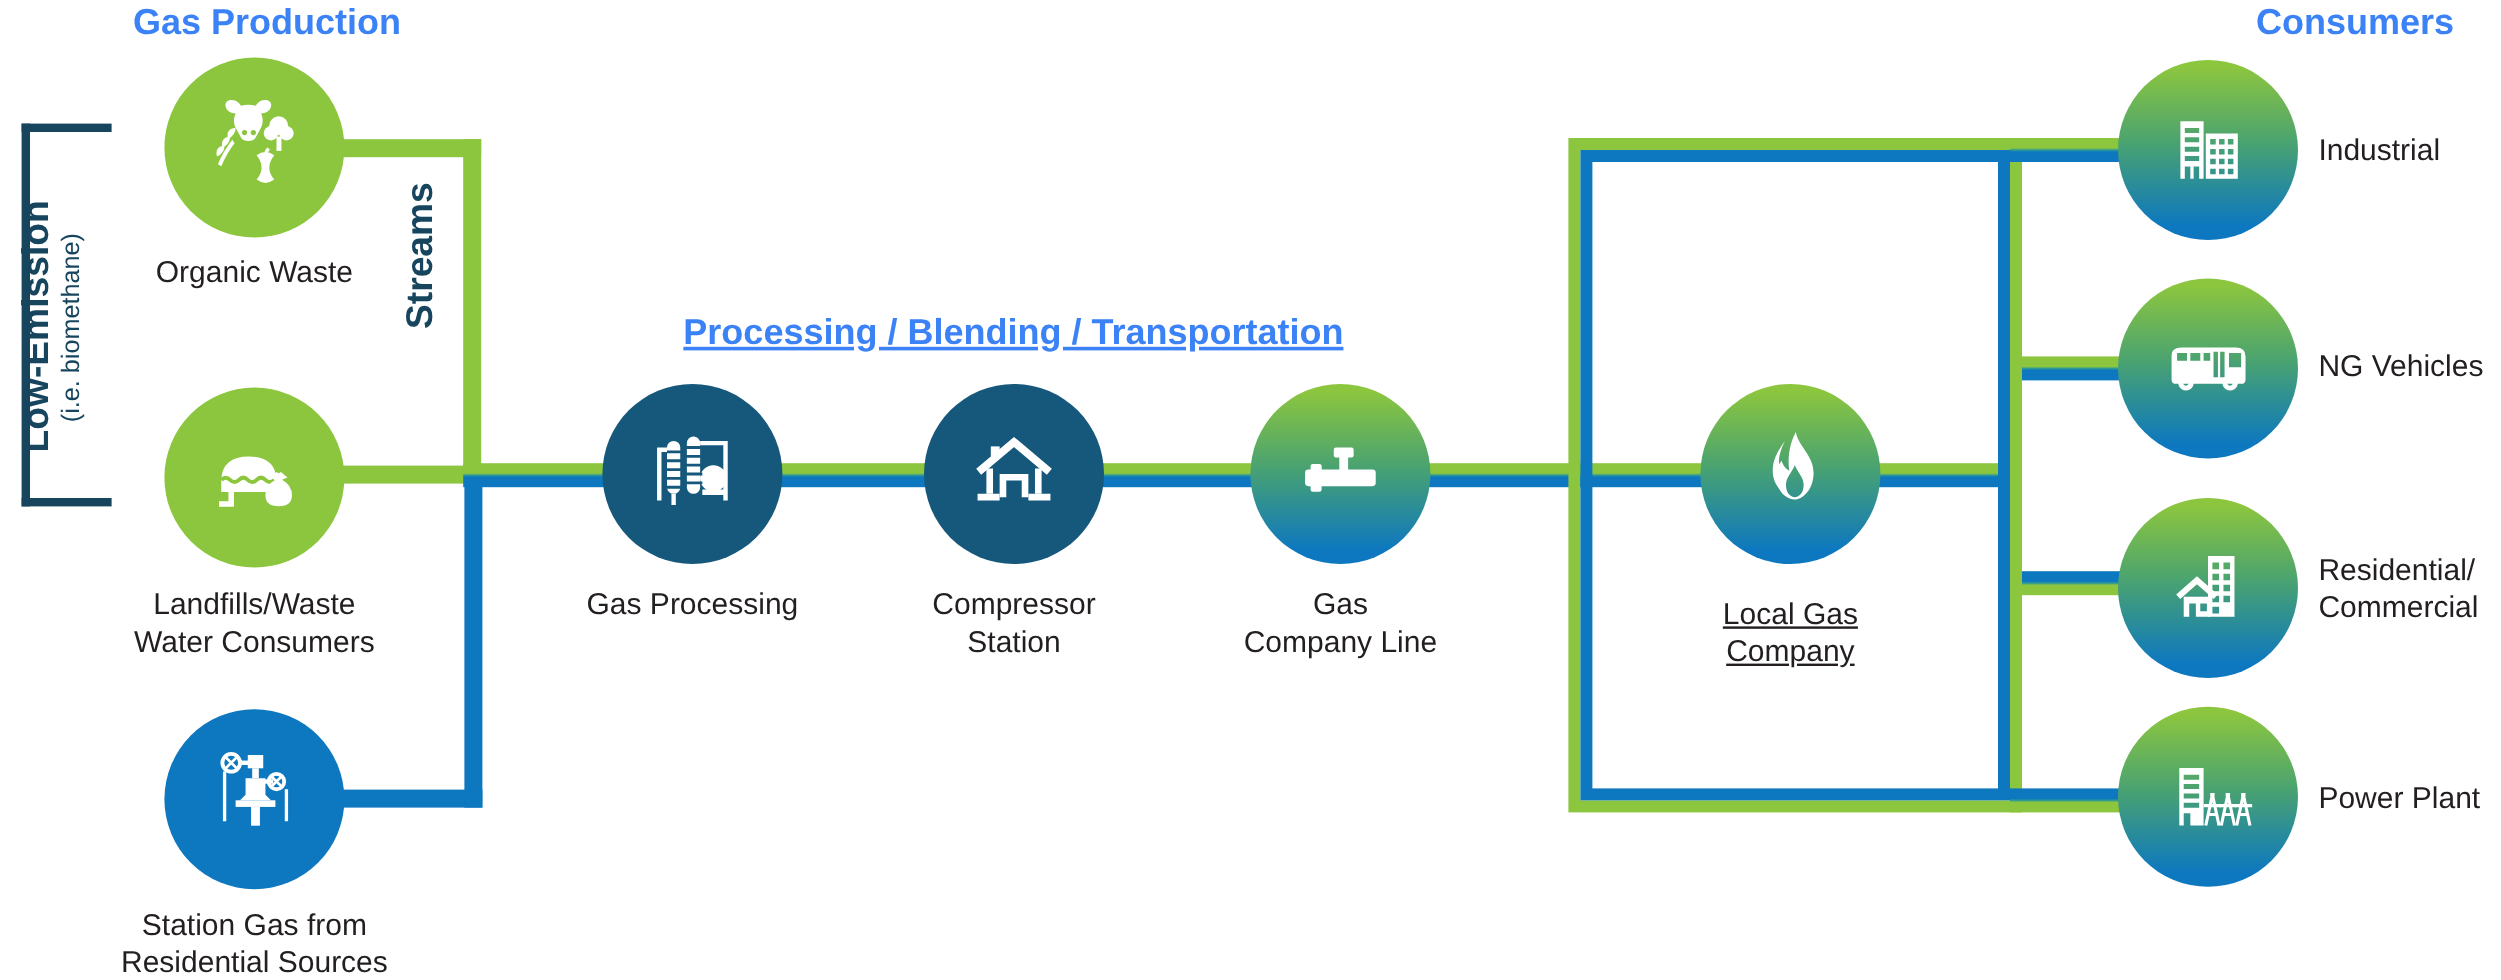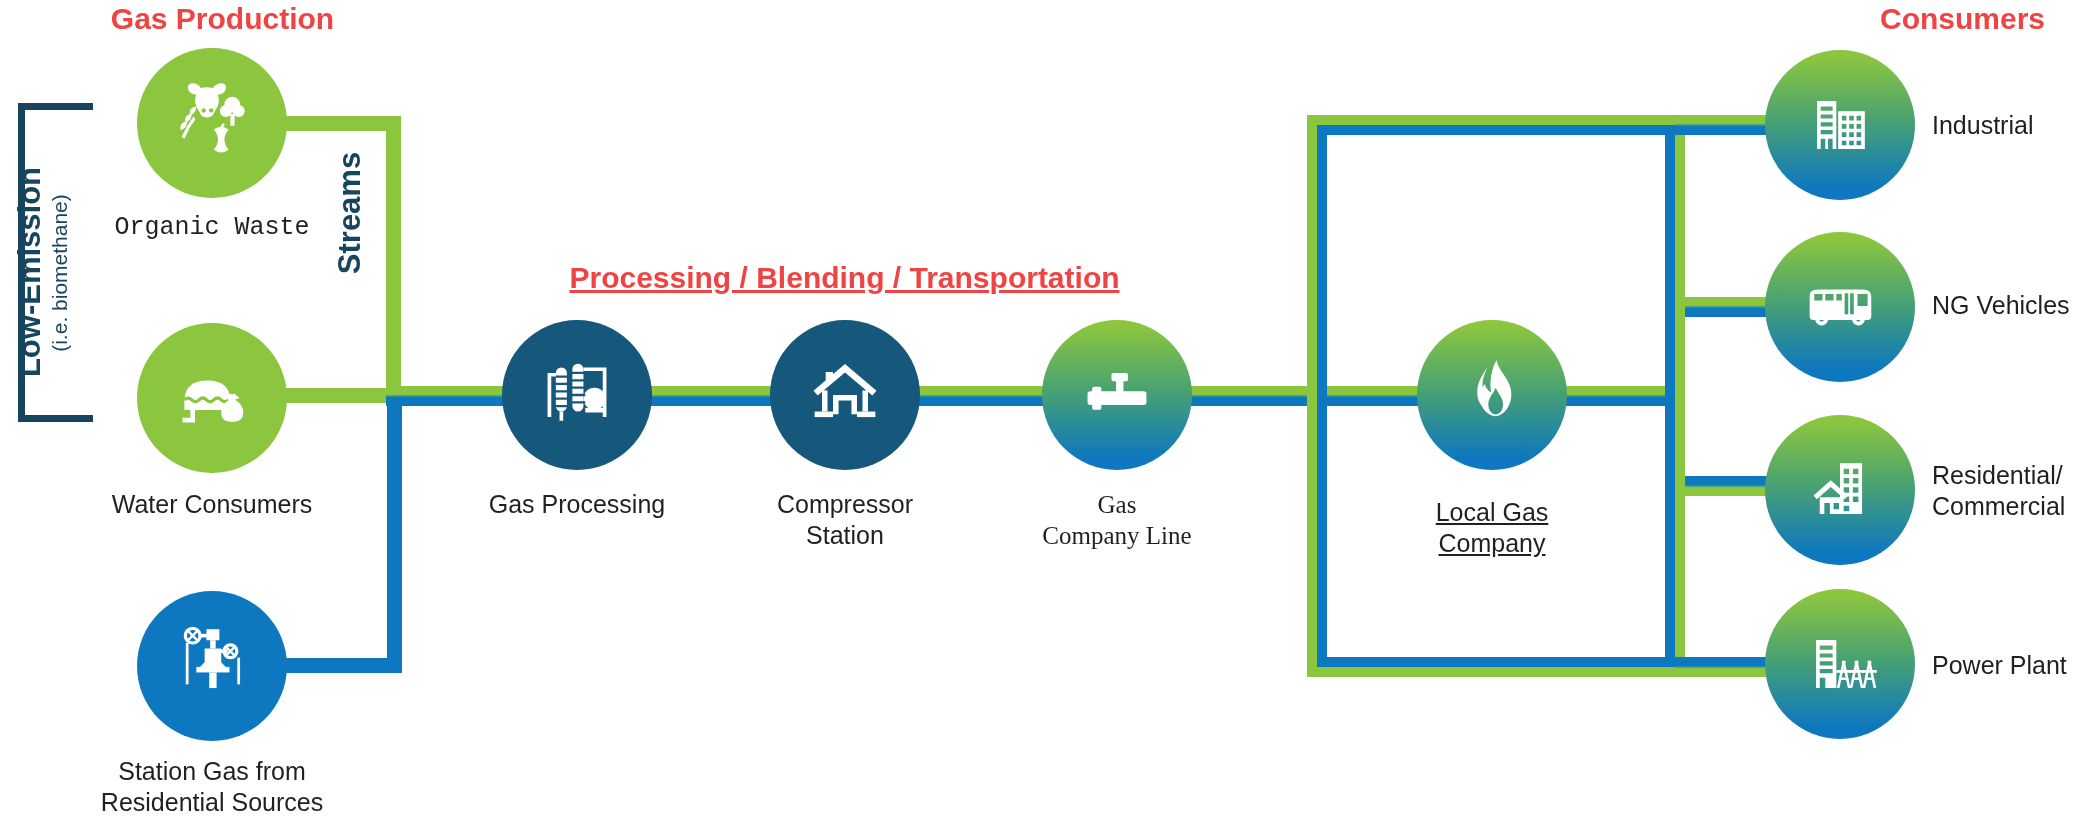--- a/index.html
+++ b/index.html
@@ -10,21 +10,21 @@
   .blue{background:#0D78BF;}
   .duo-gb{background:linear-gradient(180deg,#8CC63F 0 42%,#2f9a94 50%,#0D78BF 58% 100%);}
   .duo-bg{background:linear-gradient(180deg,#0D78BF 0 42%,#2f9a94 50%,#8CC63F 58% 100%);}
   .boxline{position:absolute;z-index:1;background:transparent;box-sizing:border-box;}
   .circle{position:absolute;z-index:2;width:150px;height:150px;border-radius:50%;
           display:flex;align-items:center;justify-content:center;}
   .c-green{background:#8CC63F;}
   .c-blue{background:#0D78BF;}
   .c-navy{background:#16587B;}
   .c-grad{background:linear-gradient(180deg,#8CC63F 4%,#4ba36f 45%,#0D78BF 92%);}
-  .heading{position:absolute;z-index:3;font-weight:bold;font-size:30px;color:#ef4444;
+  .heading{position:absolute;z-index:3;font-weight:bold;font-size:30px;color:#3b82f6;
            text-align:center;white-space:nowrap;}
   .nlabel{position:absolute;z-index:3;font-size:25px;line-height:31px;color:#231F20;
           text-align:center;}
   .nlabel span{display:block;white-space:nowrap;}
   .rlabel{text-align:left;}
   .rot{position:absolute;z-index:3;transform:rotate(-90deg);text-align:center;
        color:#17455E;white-space:nowrap;}
   .bracket{position:absolute;z-index:1;border-left:7px solid #17455E;
            border-top:7px solid #17455E;border-bottom:7px solid #17455E;}
   svg{display:block;}
@@ -67,35 +67,36 @@
           <path d="M26 42 q7 -3 7 -10 q-9 1 -7 10 z M21 50 q7 -3 7 -10 q-9 1 -7 10 z M16 58 q7 -3 7 -10 q-9 1 -7 10 z M30 43 q-8 10 -13 22 l3 2 q5 -12 12 -21 z"></path>
           <circle cx="72" cy="30" r="8.5"></circle>
             <circle cx="65" cy="37" r="6.5"></circle>
             <circle cx="79" cy="37" r="6.5"></circle>
             <rect x="70" y="40" width="4.5" height="13"></rect>
           <path d="M52 57 q8 -6 16 0 q-4.5 5.5 -4.5 11 q0 5.5 4.5 11 q-8 6 -16 0 q4.5 -5.5 4.5 -11 q0 -5.5 -4.5 -11 z M59 56 q0 -4 3 -6 l2 2 q-2 2 -2 4 z"></path>
         </g>
       </svg>
     </span>
   </div>
-  <div class="nlabel" style="left:62px;top:212px;width:300px;font-family:Liberation Mono, monospace;">
+  <div class="nlabel" style="left:62px;top:212px;width:300px;">
     <span>Organic Waste</span>
   </div>
 
   <div class="circle c-green" style="left:137px;top:323px;">
     <span>
       <svg width="92" height="92" viewBox="0 0 100 100">
         <path fill="#fff" d="M20 52 q1 -21 25 -21 q24 0 25 21 l0 11 h-50 z"></path>
         <path d="M20 52 q4 -4 8 0 t8 0 t8 0 t8 0 t8 0 t8 0" stroke="#8CC63F" stroke-width="3.5" fill="none"></path>
         <path d="M29 63 v11 h-11" stroke="#fff" stroke-width="5" fill="none"></path>
         <path fill="#fff" d="M70 45 l-6 5 l5 2 q-9 5 -9 14 q0 10 12 10 q12 0 12 -10 q0 -9 -9 -14 l5 -2 l-6 -5 q-2 2 -4 0 z"></path>
       </svg>
     </span>
   </div>
   <div class="nlabel" style="left:37px;top:489px;width:350px;">
+    <span>Landfills/Waste</span>
     <span>Water Consumers</span>
   </div>
 
   <div class="circle c-blue" style="left:137px;top:591px;">
     <span>
       <svg width="92" height="92" viewBox="0 0 100 100">
         <g fill="#fff">
           <rect x="44" y="10" width="14" height="12"></rect>
           <rect x="48" y="22" width="6" height="9"></rect>
           <path d="M42 31 h18 v15 l5 5 h-28 l5 -5 z"></path>
@@ -172,21 +173,21 @@
       <svg width="92" height="92" viewBox="0 0 100 100">
         <g fill="#fff">
           <rect x="18" y="46" width="64" height="15" rx="3"></rect>
           <rect x="23" y="41" width="10" height="25" rx="2"></rect>
           <rect x="44" y="26" width="18" height="9" rx="2"></rect>
           <rect x="49" y="34" width="8" height="14"></rect>
         </g>
       </svg>
     </span>
   </div>
-  <div class="nlabel" style="left:967px;top:489px;width:300px;font-family:Liberation Serif, serif;">
+  <div class="nlabel" style="left:967px;top:489px;width:300px;">
     <span>Gas</span>
     <span>Company Line</span>
   </div>
 
   <div class="circle c-grad" style="left:1417px;top:320px;">
     <span>
       <svg width="92" height="92" viewBox="0 0 100 100">
         <path fill="#fff" fill-rule="evenodd" d="M55 12 c2 13 16 21 16 37 c0 15 -10 24 -17 24 c-9 0 -17 -9 -17 -21 c0 -6 2 -10 5 -14 c2 6 5 8 7 9 c-2 -13 1 -26 6 -35 z M54 42 c3 7 8 11 8 18 c0 7 -4 11 -8 11 c-4 0 -8 -4 -8 -11 c0 -7 5 -11 8 -18 z"></path>
         <path fill="#fff" d="M45 20 c-7 10 -11 17 -11 27 c0 9 4 15 9 19 c-3 -7 -3 -13 -1 -20 c-4 -4 -3 -14 3 -26 z"></path>
       </svg>

